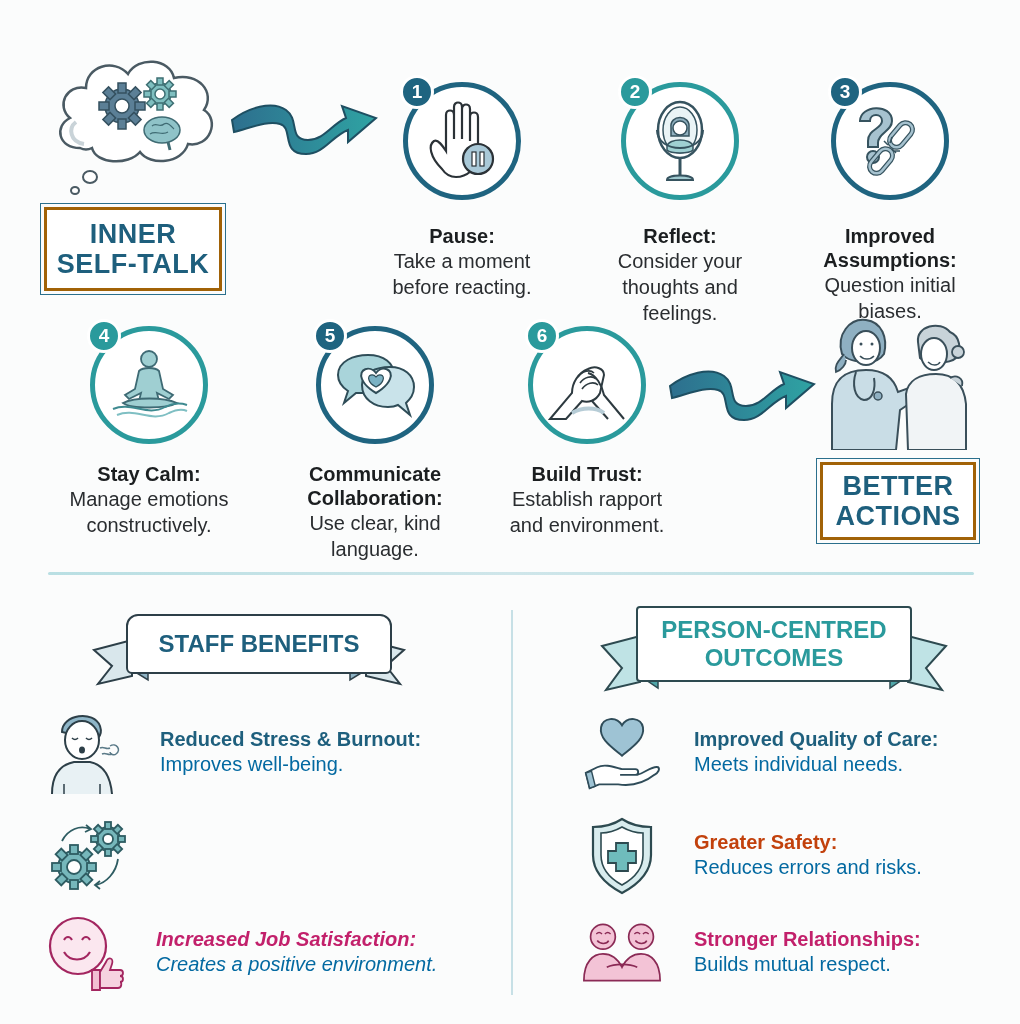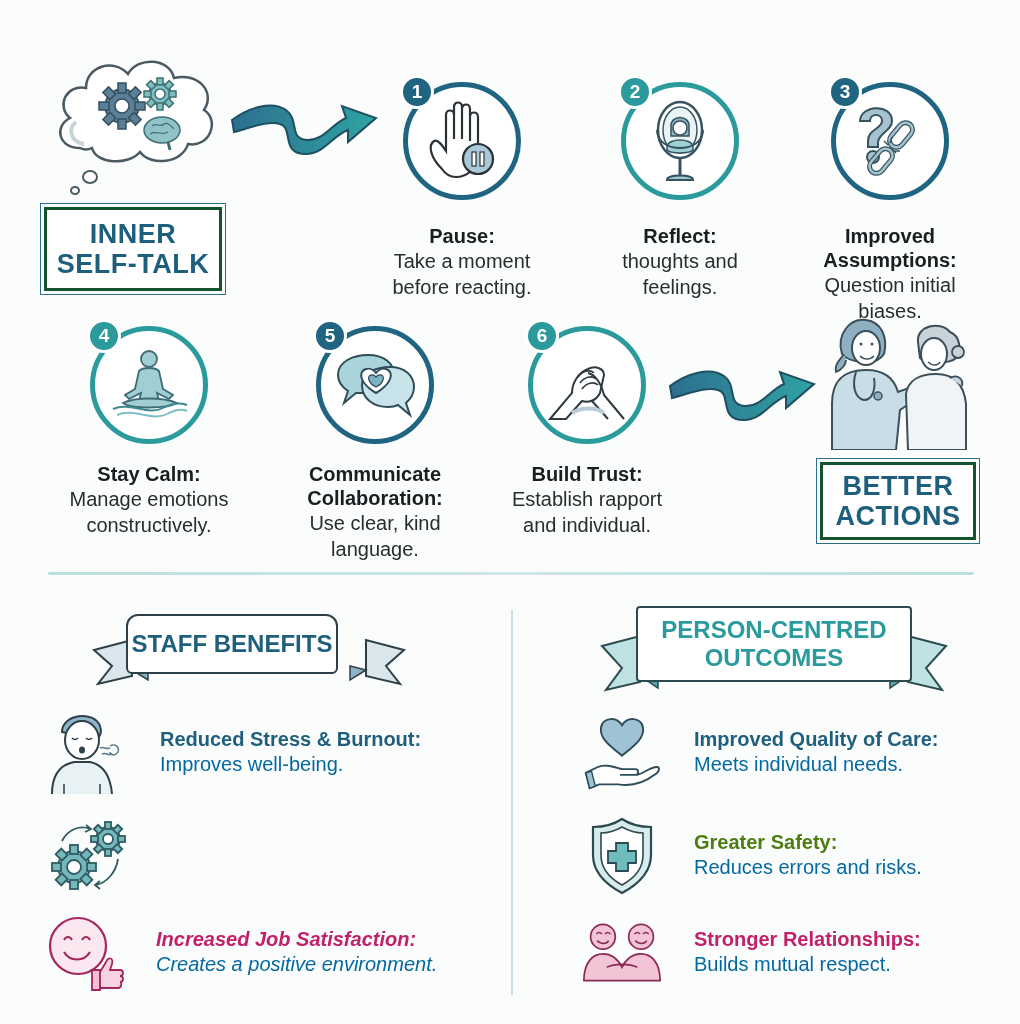--- a/index.html
+++ b/index.html
@@ -7,21 +7,21 @@
   body { position: relative; font-family: "Liberation Sans", "DejaVu Sans", sans-serif; color: #1f2326; }
 
   .abs { position: absolute; }
 
   
   .cloud { left: 50px; top: 48px; width: 172px; height: 128px; }
   .bubble-sm { border: 2.5px solid #4a5a63; border-radius: 50%; background: #fff; }
 
   
   .label-box {
-    border: 3px solid #14532d; outline: 1.5px solid #2a6f8c; outline-offset: 3px;
+    border: 3px solid #a16207; outline: 1.5px solid #2a6f8c; outline-offset: 3px;
     background: #fff; display: flex; flex-direction: column; align-items: center; justify-content: center;
     color: #1e5f7d; font-weight: 700; font-size: 27px; line-height: 30px; letter-spacing: 0.5px;
   }
 
   
   .step { position: absolute; width: 200px; text-align: center; }
   .step .ring {
     position: relative; margin: 0 auto; width: 118px; height: 118px; border-radius: 50%;
     border: 5px solid var(--ring); background: #fff;
     display: flex; align-items: center; justify-content: center;
@@ -138,20 +138,21 @@
       <ellipse cx="35" cy="34" rx="17" ry="23" fill="#eaf4f6" stroke="#36535f" stroke-width="1.5"></ellipse>
       <path d="M22 50 C24 42 46 42 48 50 L48 54 C44 58 26 58 22 54 Z" fill="#9fd0d2" stroke="#36535f" stroke-width="1.5"></path>
       <path d="M26 32 C24 18 46 18 44 32 L44 40 L26 40 Z" fill="#8fb0bf" stroke="#36535f" stroke-width="1.5"></path>
       <circle cx="35" cy="32" r="7" fill="#fff" stroke="#36535f" stroke-width="1.5"></circle>
       <path d="M12 34 C12 58 58 58 58 34" fill="none" stroke="#36535f" stroke-width="2"></path>
       <line x1="35" y1="62" x2="35" y2="80" stroke="#36535f" stroke-width="3"></line>
       <path d="M22 84 C22 78 48 78 48 84 Z" fill="#9fc9cf" stroke="#36535f" stroke-width="2"></path>
     </svg>
   </div>
   <div class="title" style="margin-top:24px;">Reflect:</div>
+  <div class="desc">Consider your</div>
   <div class="desc">thoughts and</div>
   <div class="desc">feelings.</div>
 </div>
 
 <div class="step" style="left:790px; top:82px; --ring:#1f6480;">
   <div class="ring">
     <div class="badge">3</div>
     <svg width="84" height="84" viewBox="0 0 84 84">
       <path d="M12 22 C12 6 44 4 44 22 C44 32 30 34 30 44 L30 48 L20 48 L20 42 C20 30 34 30 34 22 C34 14 22 14 22 22 Z" fill="#a6c2cf" stroke="#36535f" stroke-width="2"></path>
       <circle cx="25" cy="58" r="6" fill="#a6c2cf" stroke="#36535f" stroke-width="2"></circle>
@@ -206,21 +207,21 @@
     <svg width="90" height="76" viewBox="0 0 90 76">
       <path d="M8 72 L30 46 C30 36 36 26 46 22 C54 18 62 22 62 28 L58 46 C54 54 46 56 40 54 L24 72 Z" fill="#fff" stroke="#2d3a40" stroke-width="2"></path>
       <path d="M82 72 L62 48 C60 38 54 28 46 26" fill="none" stroke="#2d3a40" stroke-width="2"></path>
       <path d="M66 72 L50 54" fill="none" stroke="#2d3a40" stroke-width="2"></path>
       <path d="M36 30 C40 24 48 22 52 26 M38 36 C42 30 50 28 54 32 M40 42 C44 36 52 34 56 38" fill="none" stroke="#2d3a40" stroke-width="1.6"></path>
       <path d="M30 66 C40 60 54 60 62 66" fill="none" stroke="#b6ccd6" stroke-width="4"></path>
     </svg>
   </div>
   <div class="title">Build Trust:</div>
   <div class="desc">Establish rapport</div>
-  <div class="desc">and individual.</div>
+  <div class="desc">and environment.</div>
 </div>
 
 <div class="abs" style="left:666px; top:352px;">
   <svg width="152" height="74" viewBox="0 0 152 74">
     <defs>
         <linearGradient id="ag2" x1="0" x2="1">
           <stop offset="0" stop-color="#2d6f8e"></stop>
           <stop offset="1" stop-color="#2fa3a3"></stop>
         </linearGradient>
       </defs>
@@ -258,21 +259,21 @@
 <div class="abs hdivider"></div>
 <div class="abs vdivider"></div>
 
 <div class="ribbon" style="left:88px; top:610px; width:322px; height:82px;">
   <svg class="abs" style="left:0; top:0;" width="322" height="82" viewBox="0 0 322 82">
     <path d="M6 40 L44 30 L44 66 L10 74 L24 56 Z" fill="#d9e7ec" stroke="#2d3f48" stroke-width="2"></path>
     <path d="M316 40 L278 30 L278 66 L312 74 L298 56 Z" fill="#d9e7ec" stroke="#2d3f48" stroke-width="2"></path>
     <path d="M44 60 L60 70 L60 56 Z" fill="#8fb3c4" stroke="#2d3f48" stroke-width="1.5"></path>
     <path d="M278 60 L262 70 L262 56 Z" fill="#8fb3c4" stroke="#2d3f48" stroke-width="1.5"></path>
   </svg>
-  <div class="band" style="left:38px; top:4px; width:212px; height:60px; color:#1e5f7d; font-size:24px; border-radius:12px 12px 6px 6px;">
+  <div class="band" style="left:38px; top:4px; width:266px; height:60px; color:#1e5f7d; font-size:24px; border-radius:12px 12px 6px 6px;">
     <span>STAFF BENEFITS</span>
   </div>
 </div>
 
 <div class="ribbon" style="left:596px; top:600px; width:356px; height:100px;">
   <svg class="abs" style="left:0; top:0;" width="356" height="100" viewBox="0 0 356 100">
     <path d="M6 46 L44 36 L44 82 L10 90 L26 68 Z" fill="#bfe3e5" stroke="#2d4a50" stroke-width="2"></path>
     <path d="M350 46 L312 36 L312 82 L346 90 L330 68 Z" fill="#bfe3e5" stroke="#2d4a50" stroke-width="2"></path>
     <path d="M44 76 L62 88 L62 72 Z" fill="#4fa6a8" stroke="#2d4a50" stroke-width="1.5"></path>
     <path d="M312 76 L294 88 L294 72 Z" fill="#4fa6a8" stroke="#2d4a50" stroke-width="1.5"></path>
@@ -367,21 +368,21 @@
 
 <div class="benefit" style="left:582px; top:815px;">
   <div class="icon">
     <svg width="70" height="80" viewBox="0 0 70 80">
       <path d="M35 4 C26 10 14 12 6 12 L6 40 C6 58 20 70 35 78 C50 70 64 58 64 40 L64 12 C56 12 44 10 35 4 Z" fill="#d8ecee" stroke="#2d4a50" stroke-width="2.2"></path>
       <path d="M35 12 C28 16 20 18 14 18 L14 40 C14 54 24 64 35 70 C46 64 56 54 56 40 L56 18 C50 18 42 16 35 12 Z" fill="#fff" stroke="#2d4a50" stroke-width="1.6"></path>
       <path d="M29 28 L41 28 L41 36 L49 36 L49 48 L41 48 L41 56 L29 56 L29 48 L21 48 L21 36 L29 36 Z" fill="#6fbcbc" stroke="#2d4a50" stroke-width="1.8"></path>
     </svg>
   </div>
   <div class="text">
-    <div class="btitle" style="color:#4d7c0f;">Greater Safety:</div>
+    <div class="btitle" style="color:#c2410c;">Greater Safety:</div>
     <div class="bdesc">Reduces errors and risks.</div>
   </div>
 </div>
 
 <div class="benefit" style="left:582px; top:912px;">
   <div class="icon">
     <svg width="84" height="64" viewBox="0 0 84 64">
       <circle cx="22" cy="16" r="13" fill="#f3c3d6" stroke="#8a2a55" stroke-width="1.8"></circle>
       <circle cx="62" cy="16" r="13" fill="#f3c3d6" stroke="#8a2a55" stroke-width="1.8"></circle>
       <path d="M15 13 C17 11 19 11 21 13 M24 13 C26 11 28 11 30 13 M55 13 C57 11 59 11 61 13 M64 13 C66 11 68 11 70 13" fill="none" stroke="#8a2a55" stroke-width="1.4"></path>

